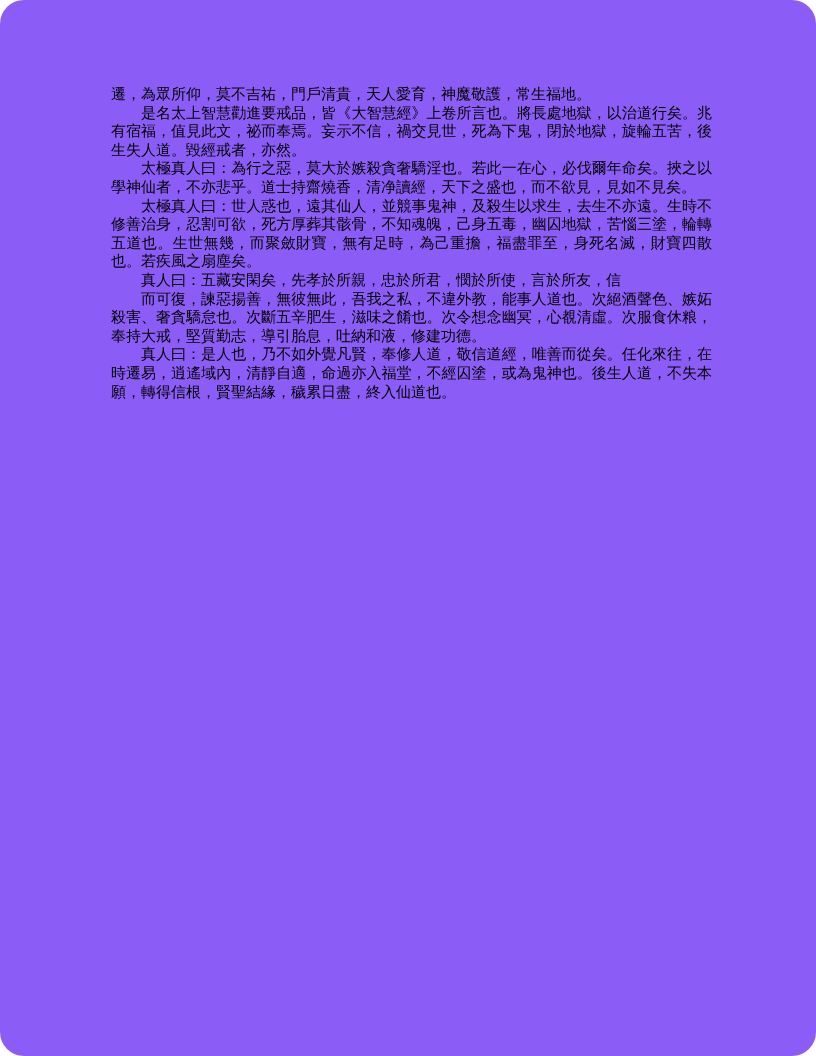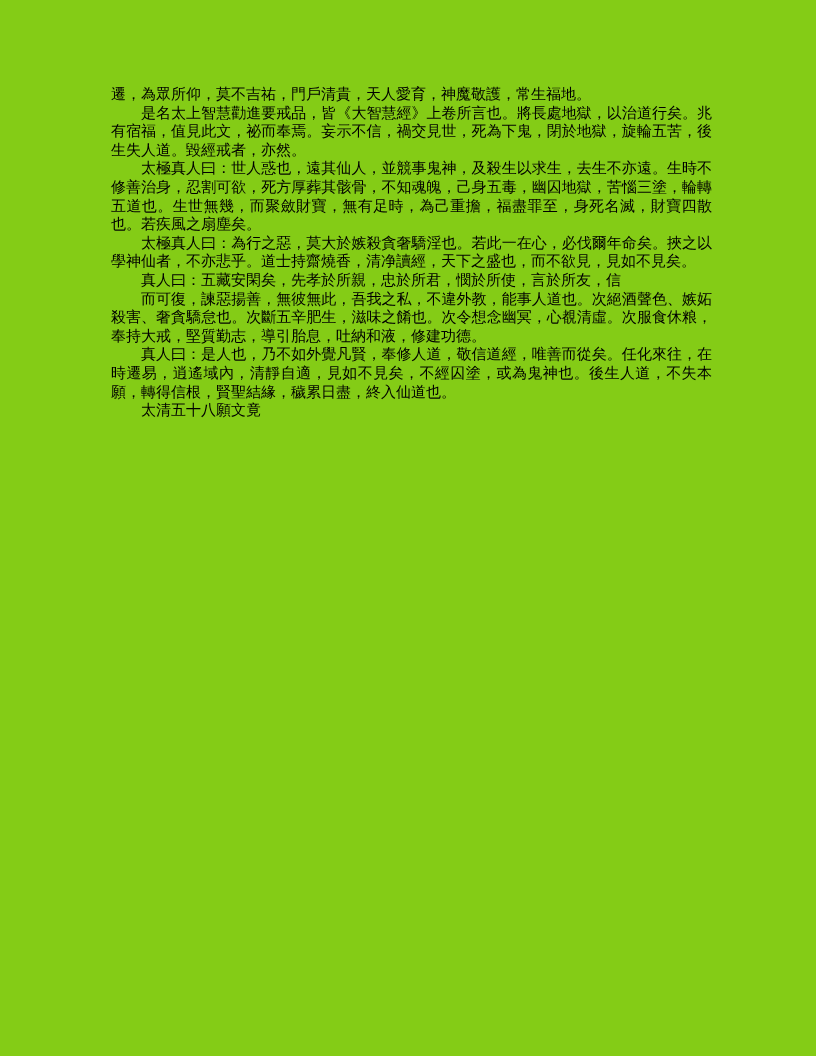--- a/index.html
+++ b/index.html
@@ -13,21 +13,22 @@
     position: relative;
     overflow: hidden;
     font-family: "Liberation Serif", "DejaVu Serif", serif;
   }
   .page {
     position: absolute;
     left: 0;
     top: 0;
     width: 816px;
     height: 1056px;
-    background: #84cc16;
+    background: #8b5cf6;
+    border-radius: 24px;
   }
   .text-block {
     position: absolute;
     left: 111px;
     top: 85px;
     width: 601px;
     color: #000000;
     font-size: 15px;
     line-height: 18.6px;
     text-align: justify;
@@ -42,20 +43,19 @@
     text-indent: 0;
   }
 </style>
 </head>
 <body>
 
 <div class="page">
   <div class="text-block">
     <p class="para no-indent">遷，為眾所仰，莫不吉祐，門戶清貴，天人愛育，神魔敬護，常生福地。</p>
     <p class="para">是名太上智慧勸進要戒品，皆《大智慧經》上卷所言也。將長處地獄，以治道行矣。兆有宿福，值見此文，祕而奉焉。妄示不信，禍交見世，死為下鬼，閉於地獄，旋輪五苦，後生失人道。毀經戒者，亦然。</p>
+    <p class="para">太極真人曰：為行之惡，莫大於嫉殺貪奢驕淫也。若此一在心，必伐爾年命矣。挾之以學神仙者，不亦悲乎。道士持齋燒香，清净讀經，天下之盛也，而不欲見，見如不見矣。</p>
     <p class="para">太極真人曰：世人惑也，遠其仙人，並競事鬼神，及殺生以求生，去生不亦遠。生時不修善治身，忍割可欲，死方厚葬其骸骨，不知魂魄，己身五毒，幽囚地獄，苦惱三塗，輪轉五道也。生世無幾，而聚斂財寶，無有足時，為己重擔，福盡罪至，身死名滅，財寶四散也。若疾風之扇塵矣。</p>
-    <p class="para">太極真人曰：為行之惡，莫大於嫉殺貪奢驕淫也。若此一在心，必伐爾年命矣。挾之以學神仙者，不亦悲乎。道士持齋燒香，清净讀經，天下之盛也，而不欲見，見如不見矣。</p>
     <p class="para">真人曰：五藏安閑矣，先孝於所親，忠於所君，憫於所使，言於所友，信</p>
     <p class="para">而可復，諫惡揚善，無彼無此，吾我之私，不違外教，能事人道也。次絕酒聲色、嫉妬殺害、奢貪驕怠也。次斷五辛肥生，滋味之餚也。次令想念幽冥，心覩清虛。次服食休粮，奉持大戒，堅質勤志，導引胎息，吐納和液，修建功德。</p>
-    <p class="para">真人曰：是人也，乃不如外覺凡賢，奉修人道，敬信道經，唯善而從矣。任化來往，在時遷易，逍遙域內，清靜自適，見如不見矣，不經囚塗，或為鬼神也。後生人道，不失本願，轉得信根，賢聖結緣，穢累日盡，終入仙道也。</p>
-    <p class="para">太清五十八願文竟</p>
+    <p class="para">真人曰：是人也，乃不如外覺凡賢，奉修人道，敬信道經，唯善而從矣。任化來往，在時遷易，逍遙域內，清靜自適，命過亦入福堂，不經囚塗，或為鬼神也。後生人道，不失本願，轉得信根，賢聖結緣，穢累日盡，終入仙道也。</p>
   </div>
 </div>
 
 </body></html>

